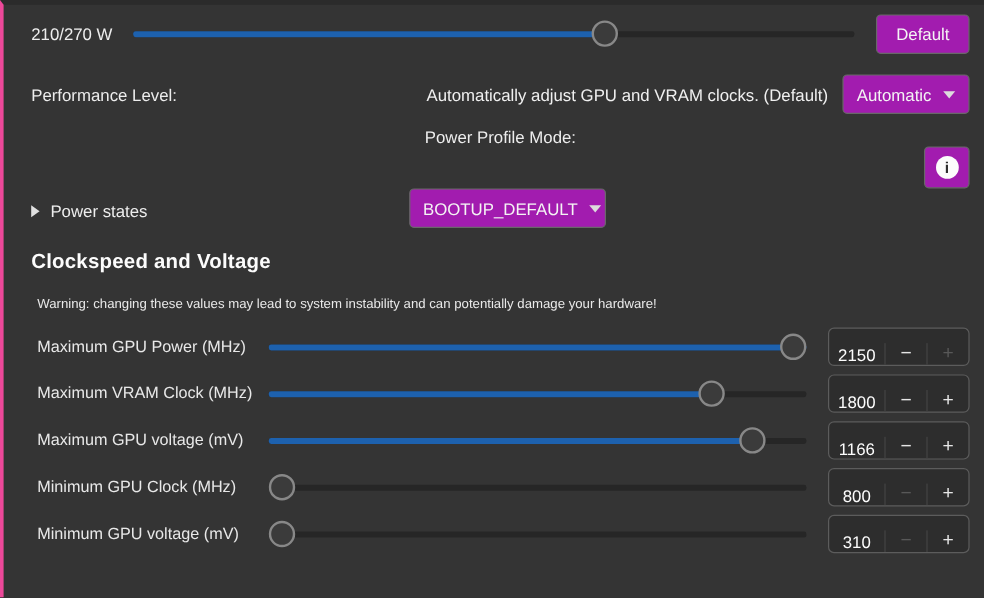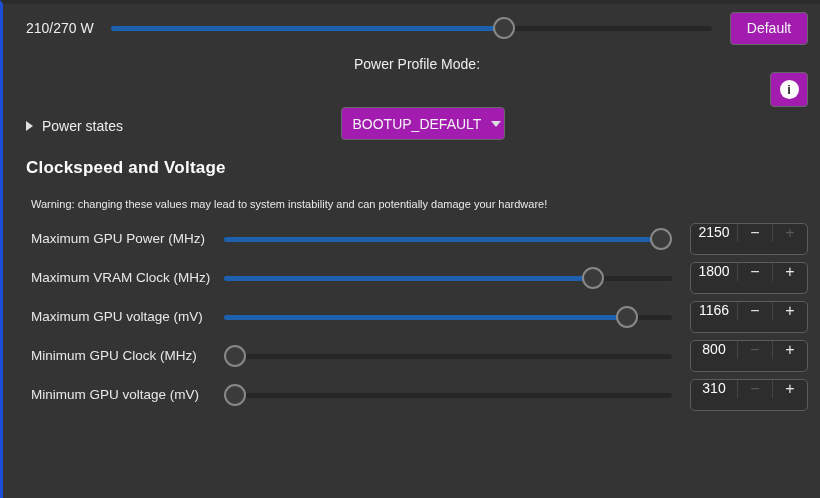--- a/index.html
+++ b/index.html
@@ -7,21 +7,21 @@
   body {
     font-family: "Liberation Sans", sans-serif;
     background: #343434;
     color: #eeeeee;
     overflow: hidden;
   }
   .page {
     width: 820px; height: 498px;
     padding: 0 12px 0 23px;
     border-top: 4px solid #2b2b2b;
-    border-left: 3px solid #1d4ed8;
+    border-left: 3px solid #ec4899;
     position: relative;
   }
   .row { display: flex; align-items: center; }
 
   
   .power-row { margin-top: 7px; height: 34px; }
   .power-label { width: 85px; font-size: 14px; color: #ededed; flex: none; }
 
   
   .slider { position: relative; height: 24px; flex: 1; cursor: pointer; }
@@ -101,21 +101,21 @@
     font-size: 11px; color: #e9e9e9;
   }
   .slider-rows { margin-top: 12px; }
   .slider-row { height: 33px; margin-bottom: 6px; padding-left: 5px; }
   .slider-row .s-label {
     width: 193px; flex: none;
     font-size: 13.5px; color: #e8e8e8;
   }
   .spinbox {
     width: 118px; height: 32px; margin-left: 18px; flex: none;
-    display: flex; align-items: flex-start;
+    display: flex; align-items: flex-end;
     background: #2d2d2d;
     border: 1px solid #5c5c5c;
     border-radius: 5px;
     overflow: hidden;
   }
   .spin-value {
     width: 46px; display: flex; align-items: center; justify-content: center;
     font-size: 14px; color: #fcfcfc;
   }
   .spin-btn {
@@ -137,20 +137,28 @@
     <div class="slider" id="power-slider">
       <div class="track">
         <div class="fill" id="power-fill" style="width: 66%;"></div>
       </div>
       <div class="handle" id="power-handle" style="left: calc(66% - 14.52px);"></div>
     </div>
     <button class="btn default-btn">Default</button>
   </div>
 
 
+  <div class="row perf-level-row">
+    <span class="field-label">Performance Level:</span>
+    <span class="perf-desc">Automatically adjust GPU and VRAM clocks. (Default)</span>
+    <button class="btn dropdown automatic-dd">
+      <span>Automatic</span>
+      <span class="chevron-down"></span>
+    </button>
+  </div>
 
   <div class="row power-profile-row">
     <span class="field-label">Power Profile Mode:</span>
     <button class="btn info-btn">
       <span class="info-glyph">i</span>
     </button>
     <button class="btn dropdown bootup-dd">
       <span>BOOTUP_DEFAULT</span>
       <span class="chevron-down"></span>
     </button>

